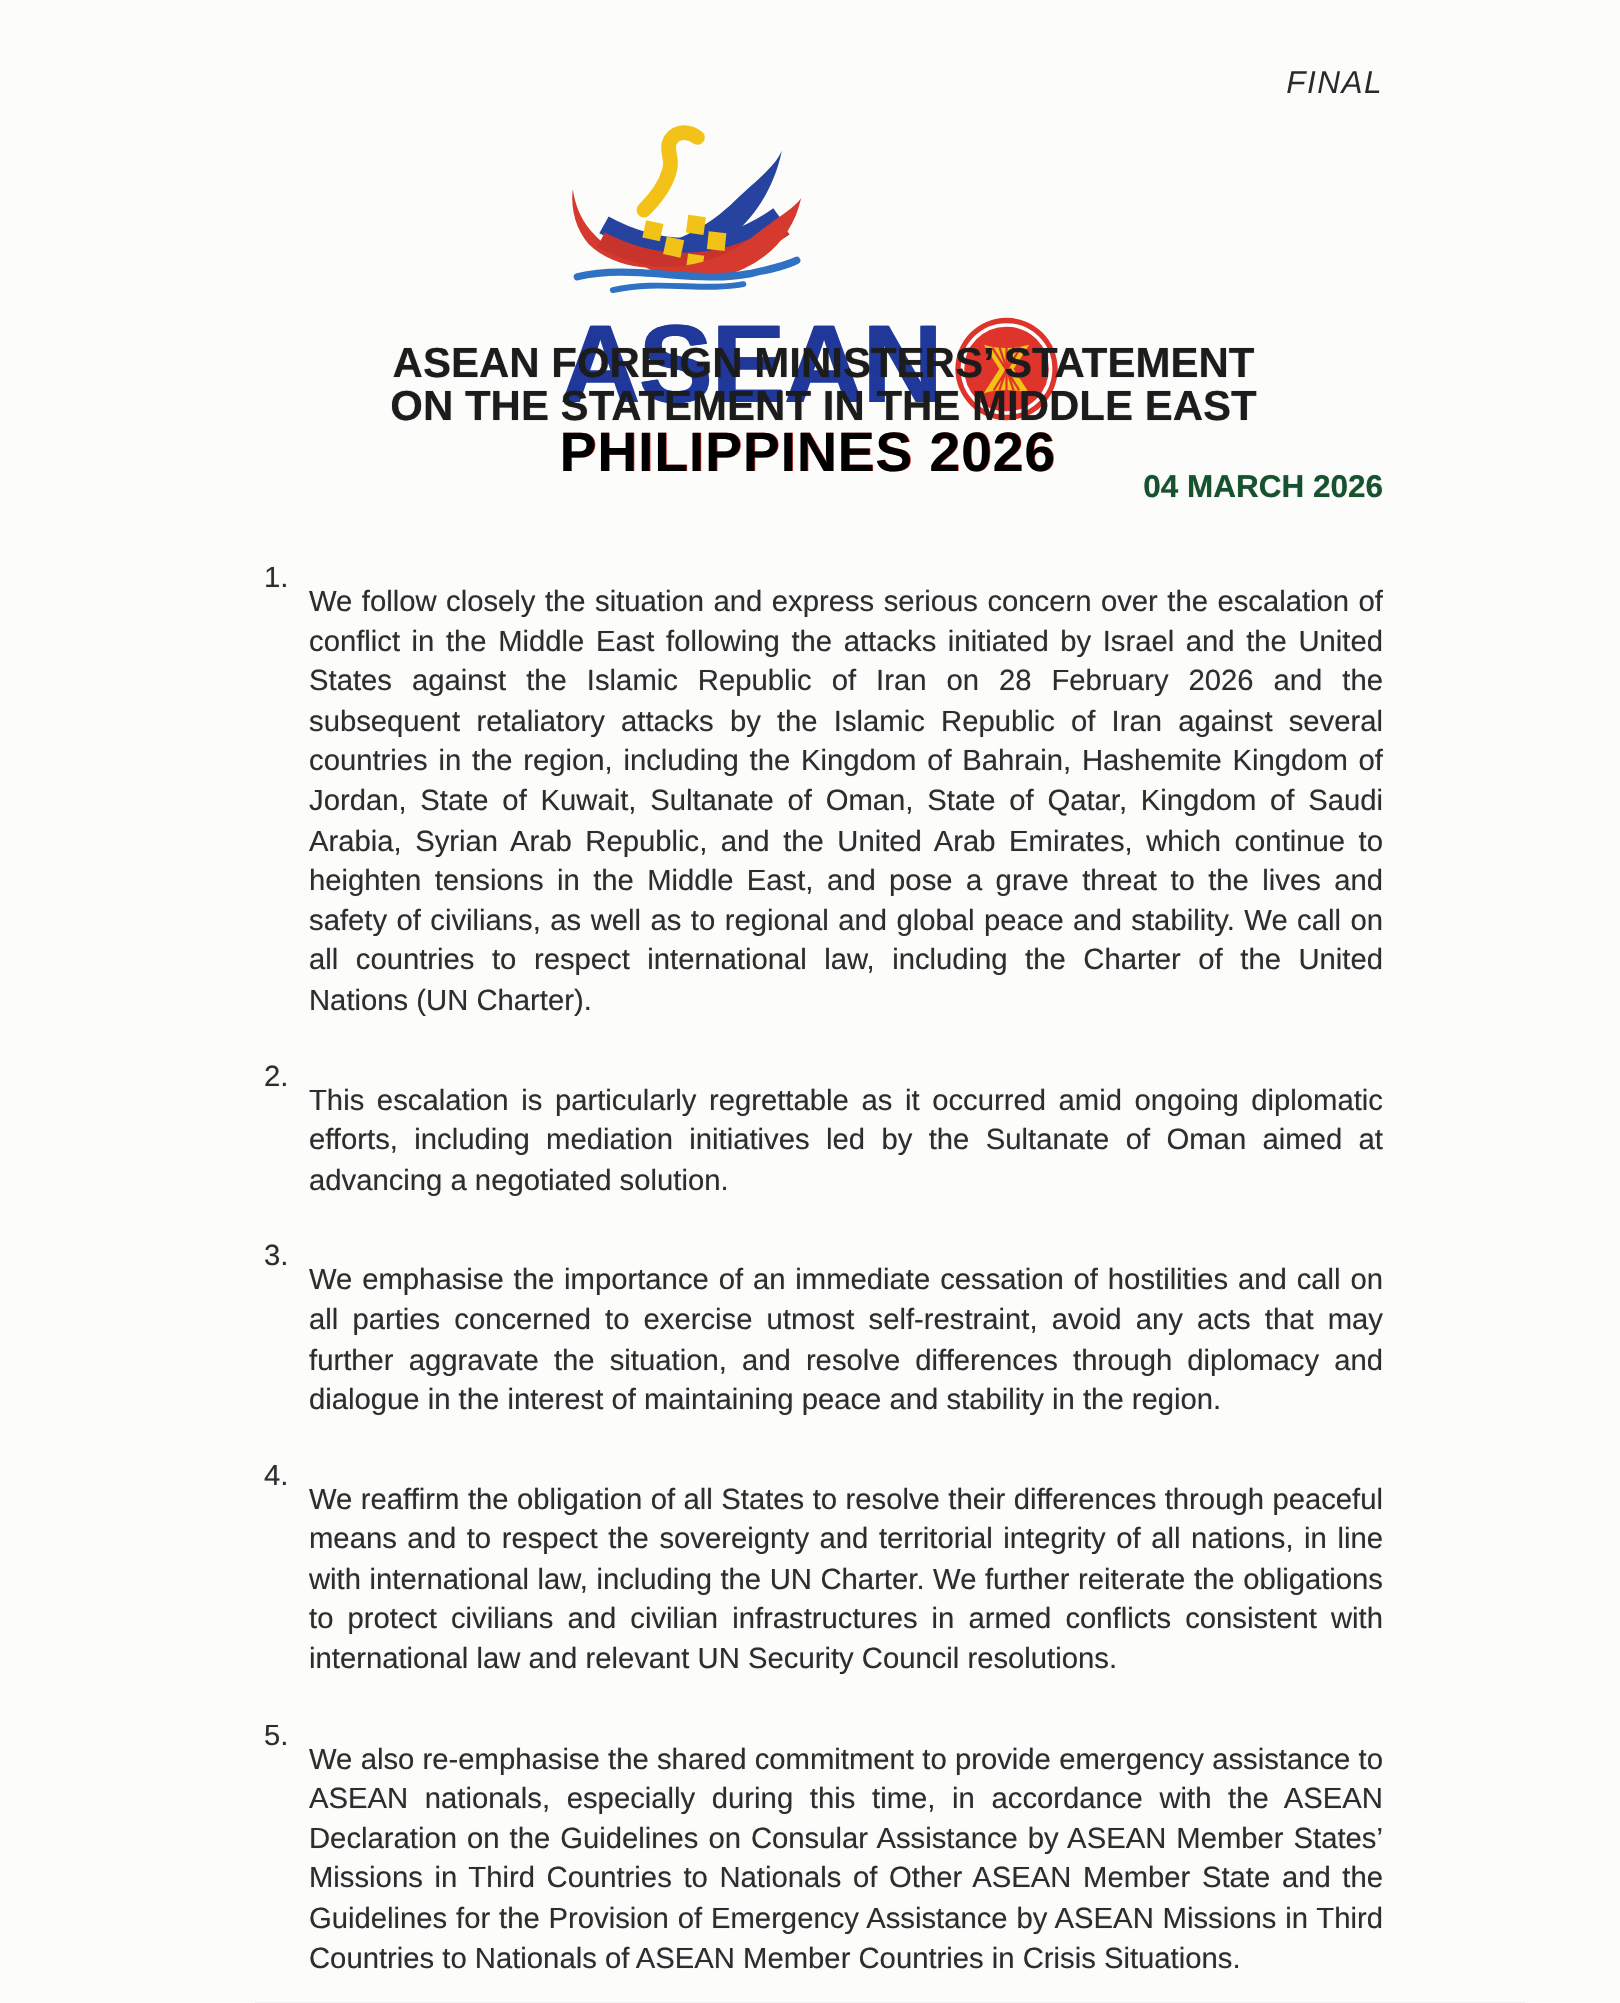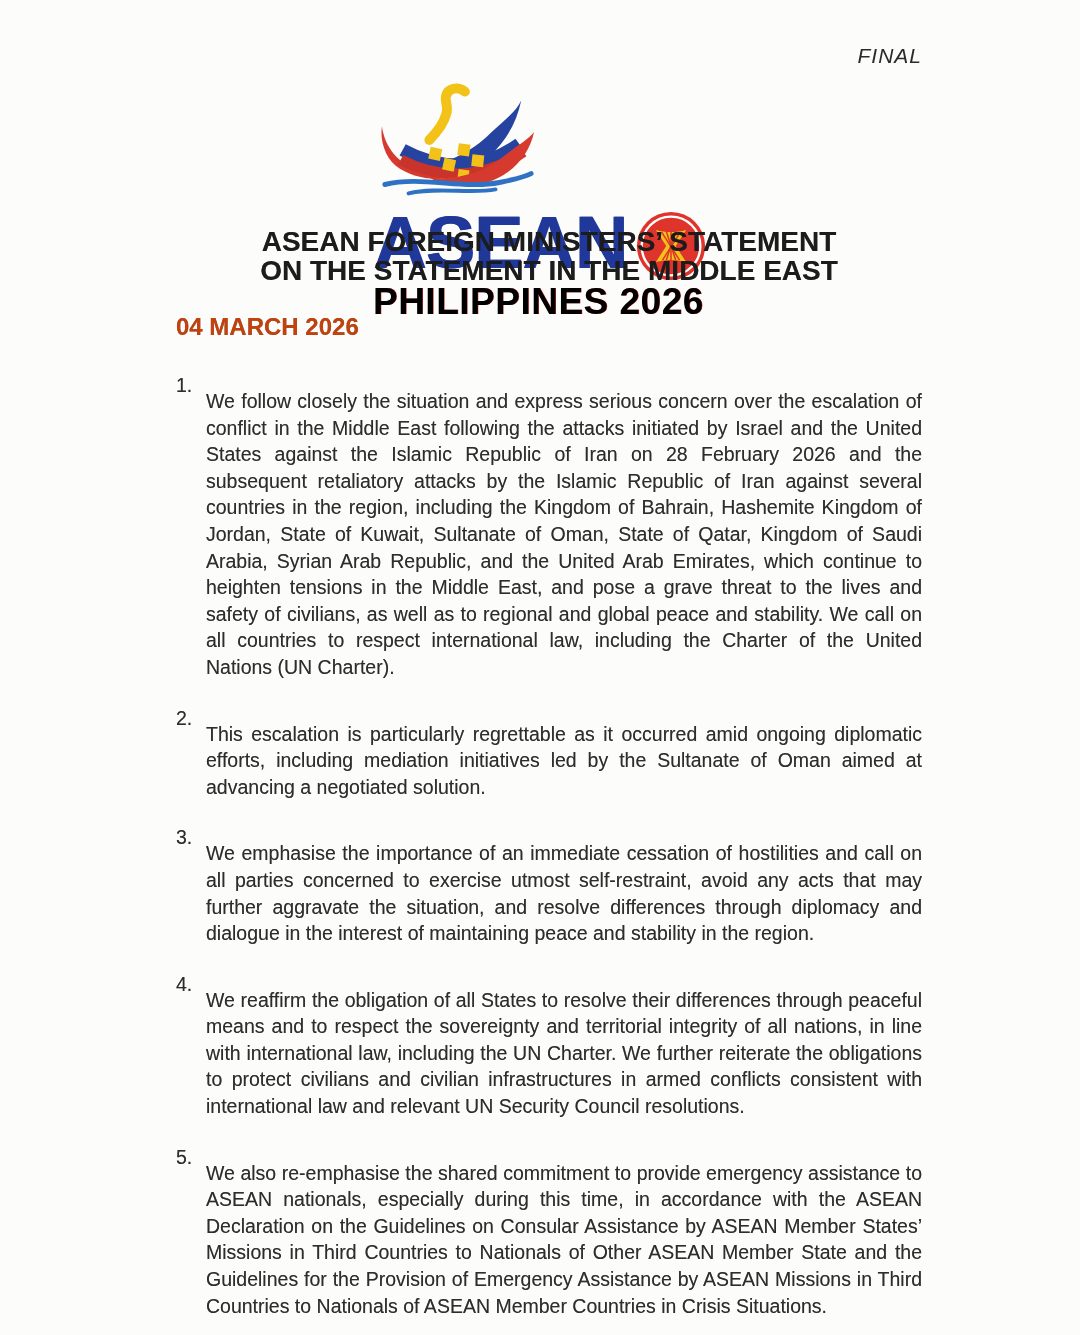--- a/index.html
+++ b/index.html
@@ -37,22 +37,22 @@
     text-shadow:0.5px 0 0 #d93a32;
     margin-top:0px;
   }
   .titleblock{
     position:absolute;top:227px;left:176px;width:746px;
     text-align:center;font-weight:700;font-size:28px;line-height:29px;
     color:#1c1c1c;text-shadow:0 0 0.6px rgba(20,20,20,.55);
   }
   .date{
     position:absolute;top:313px;left:176px;width:746px;
-    text-align:left;font-weight:700;font-size:24px;
-    color:#c2410c;text-shadow:0 0 0.6px rgba(20,20,20,.55);
+    text-align:right;font-weight:700;font-size:21px;
+    color:#14532d;text-shadow:0 0 0.6px rgba(20,20,20,.55);
   }
   .body{
     position:absolute;top:372px;left:176px;width:746px;
   }
   .para{
     display:grid;grid-template-columns:30px 1fr;
     margin:0 0 24px 0;
     font-size:19.5px;line-height:26.6px;
     color:#2d2d2d;
     text-shadow:0 0 0.5px rgba(40,40,40,.45);

